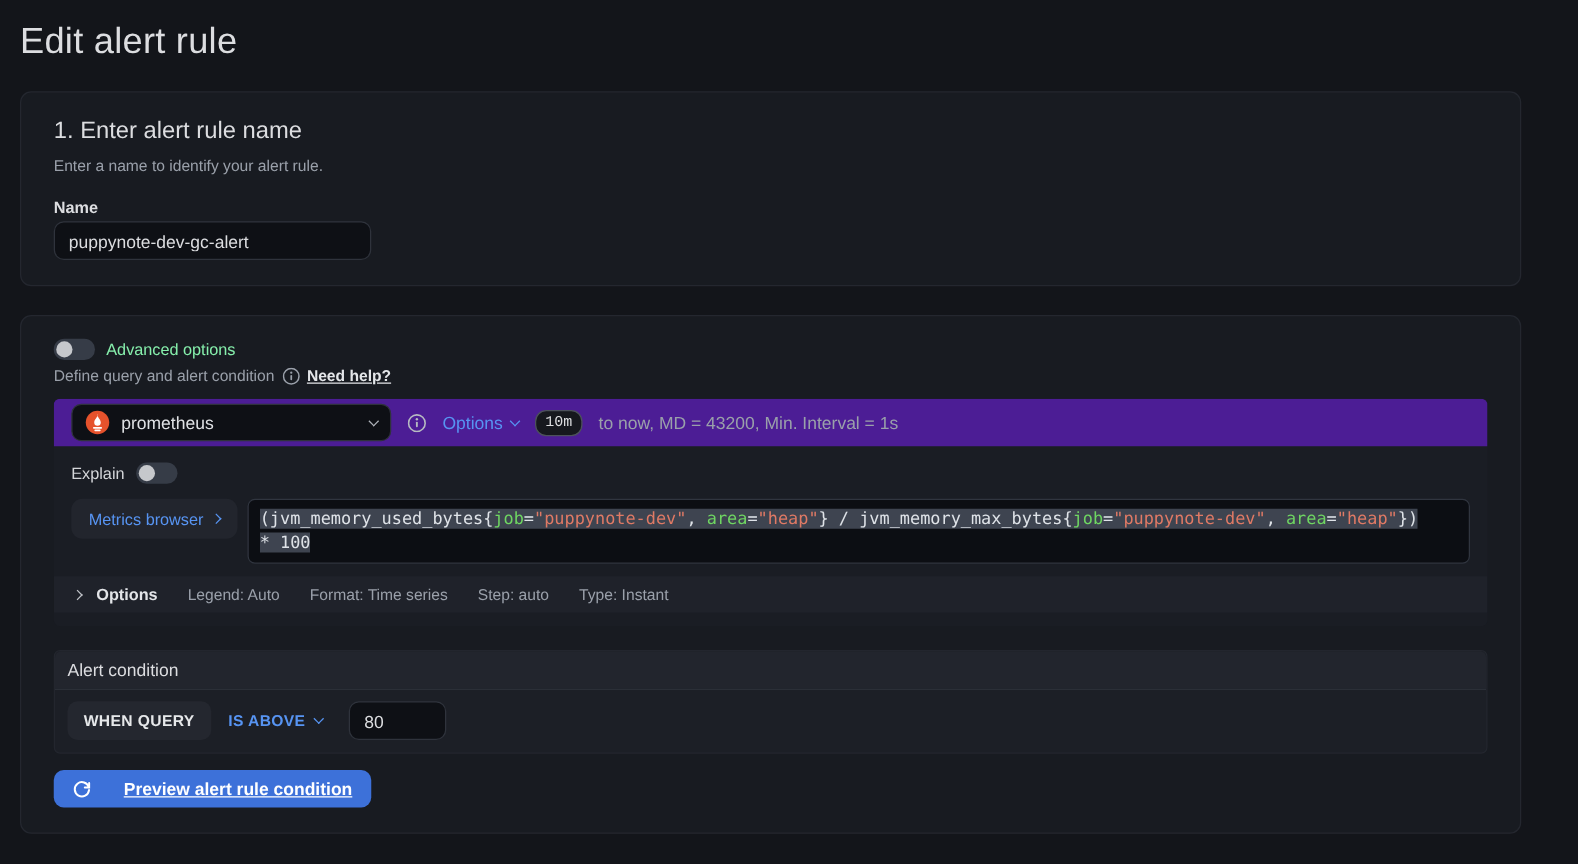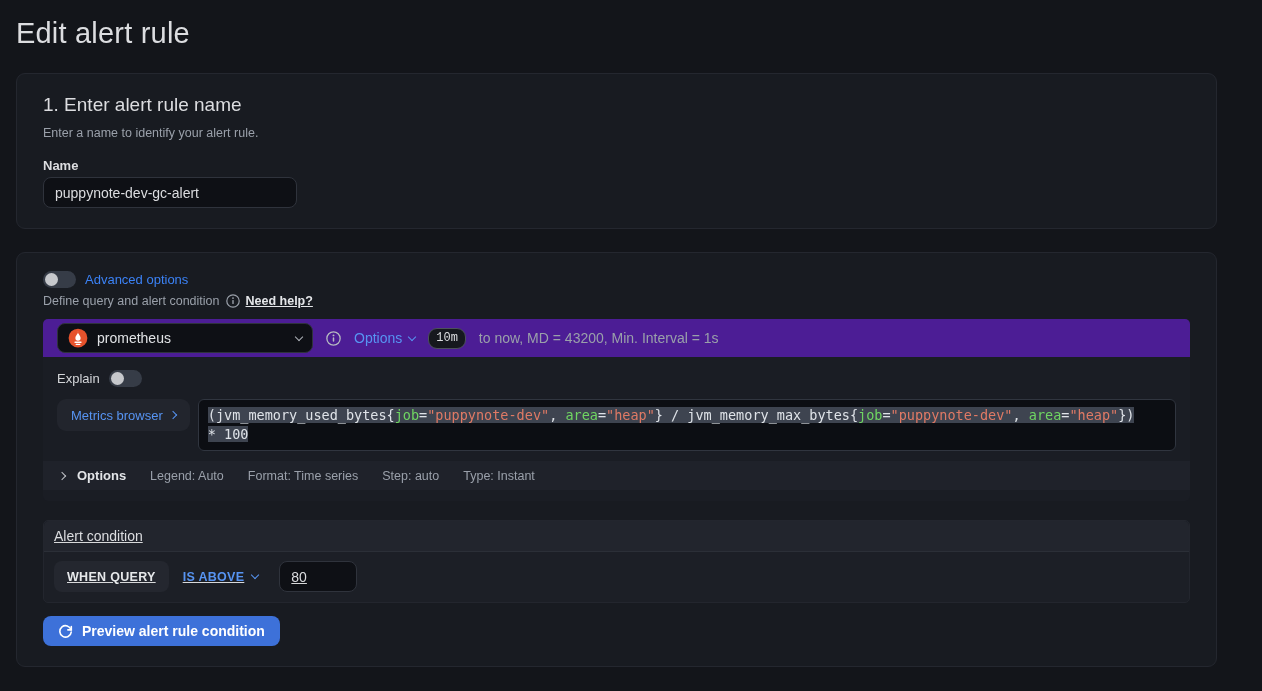--- a/index.html
+++ b/index.html
@@ -25,21 +25,21 @@
 
   .field-label { margin-top: 18px; font-size: 13px; font-weight: 700; color: #dcdde0; }
   .text-input {
     display: block; background: #0e1015; border: 1px solid #2f333c; border-radius: 8px;
     color: #dcdde0; font-size: 14px; padding: 0 11px; height: 31px; outline: none;
     font-family: "Liberation Sans", sans-serif;
   }
   .name-input { width: 254px; margin-top: 4px; }
 
   .header-row { display: flex; align-items: center; justify-content: space-between; }
-  .adv-toggle-wrap { display: flex; align-items: center; gap: 9px; margin-right: 42px; font-size: 13px; color: #3b82f6; text-align: center; }
+  .adv-toggle-wrap { display: flex; align-items: center; gap: 9px; margin-right: 42px; font-size: 13px; color: #86efac; text-align: center; }
 
   .toggle { width: 33px; height: 17px; background: #363c47; border-radius: 9px; position: relative; cursor: pointer; flex: none; }
   .toggle .knob { position: absolute; left: 2px; top: 2px; width: 13px; height: 13px; background: #c6c8cc; border-radius: 50%; }
 
   .info-icon { display: inline-flex; flex: none; }
 
   
   .qwrap { margin-top: 11px; background: #1a1d24; border-radius: 5px; overflow: hidden; padding-bottom: 11px; }
   .qheader { display: flex; align-items: center; gap: 13px; background: #4c1d95; padding: 0 14px; height: 38px; }
   .ds-select {
@@ -82,34 +82,34 @@
   .code-line .sel { background: #3e4450; }
   .code-line span { white-space: pre; }
   .tok-g { color: #6fd662; }
   .tok-r { color: #e07a65; }
 
   .qfooter { margin-top: 10px; background: #1f222a; height: 29px; display: flex; align-items: center; gap: 24px; padding: 0 16px; font-size: 12.5px; color: #9aa0aa; }
   .qfooter .opt-group { display: flex; align-items: center; gap: 12px; cursor: pointer; }
   .qfooter .opt-label { color: #e3e5e8; font-weight: 700; font-size: 13px; }
 
   
-  .acwrap { margin-top: 19px; background: #1c1f26; border: 1px solid #23262e; border-radius: 5px; text-decoration: underline; }
+  .acwrap { margin-top: 19px; background: #1c1f26; border: 1px solid #23262e; border-radius: 5px; }
   .acheader { height: 31px; display: flex; align-items: center; padding: 0 10px; background: #22252d; border-bottom: 1px solid #2b2f37; font-size: 14px; color: #dcdde0; border-radius: 5px 5px 0 0; }
   .acbody { padding: 9px 10px 10px; display: flex; align-items: center; }
   .when-pill {
     height: 31px; display: flex; align-items: center; padding: 0 13px; background: #24272f;
     border-radius: 8px; font-size: 12.5px; font-weight: 700; letter-spacing: .3px; color: #e6e8ea; cursor: pointer;
   }
   .operator { display: flex; align-items: center; gap: 8px; color: #5794f2; font-size: 12.5px; font-weight: 700; letter-spacing: .3px; margin-left: 14px; cursor: pointer; }
   .threshold-input { width: 78px; margin-left: 21px; }
 
   .preview-btn {
-    margin-top: 13px; height: 30px; display: inline-flex; align-items: center; gap: 9px; padding: 0 15px;
+    margin-top: 13px; height: 30px; display: inline-flex; align-items: center; gap: 26px; padding: 0 15px;
     background: #3d71d9; border: none; border-radius: 8px; color: #ffffff; font-size: 14px; font-weight: 700;
-    cursor: pointer; font-family: "Liberation Sans", sans-serif;
+    cursor: pointer; font-family: "Liberation Sans", sans-serif; text-decoration: underline;
   }
 
   
   .chev { display: inline-block; width: 6px; height: 6px; border-right: 1.6px solid currentColor; border-bottom: 1.6px solid currentColor; }
   .chev.down { transform: rotate(45deg); margin-top: -3px; }
   .chev.right { transform: rotate(-45deg); }
   .chev.gray { color: #c0c3c8; }
 </style>
 </head>
 <body>

